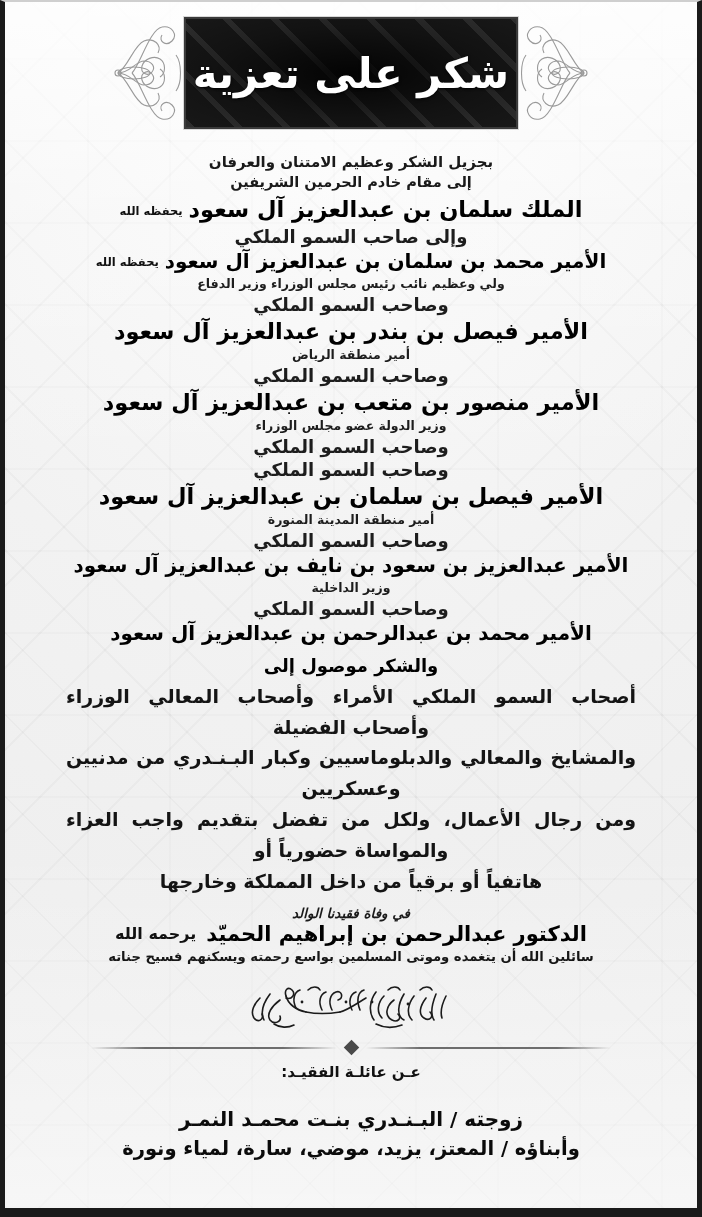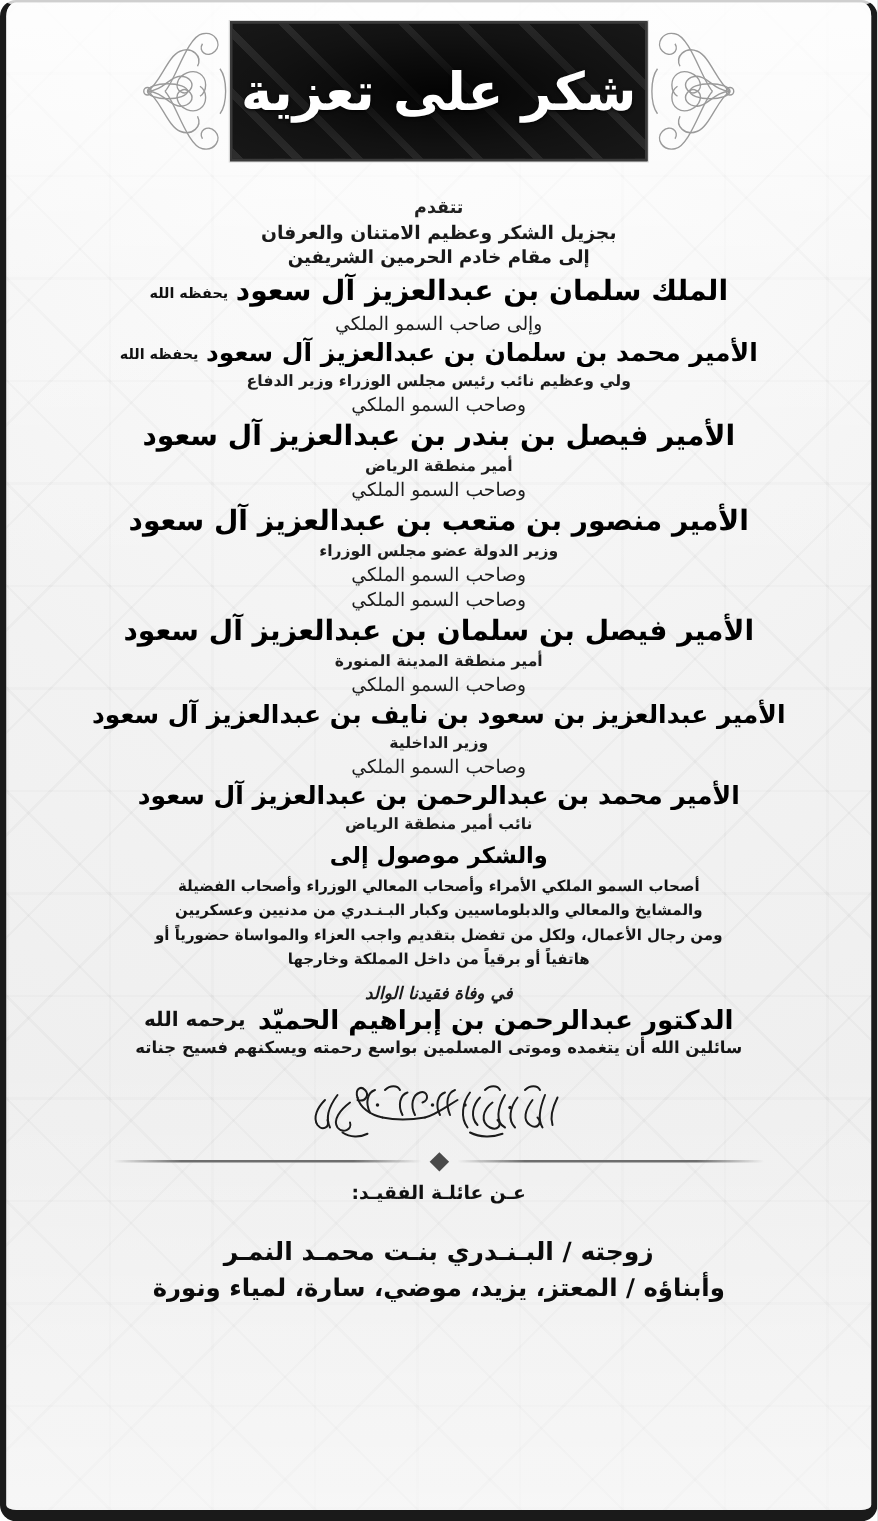--- a/index.html
+++ b/index.html
@@ -13,21 +13,20 @@
     position:relative;
     width:702px;height:1217px;
     box-sizing:border-box;
     border-left:5px solid #1a1a1a;
     border-right:5px solid #1a1a1a;
     border-bottom:9px solid #1a1a1a;
     border-top:2px solid #cfcfcf;
     background:
       radial-gradient(circle at 50% 8%, #fbfbfb 0%, #f2f2f2 45%, #ececec 100%);
     overflow:hidden;
-    border-radius:13px;
   }
   
   .watermark{
     position:absolute;inset:0;
     opacity:.55;
     background-image:
       repeating-linear-gradient(45deg, rgba(0,0,0,.045) 0 2px, rgba(0,0,0,0) 2px 58px),
       repeating-linear-gradient(-45deg, rgba(0,0,0,.045) 0 2px, rgba(0,0,0,0) 2px 58px),
       repeating-linear-gradient(0deg, rgba(0,0,0,.035) 0 2px, rgba(0,0,0,0) 2px 82px),
       repeating-linear-gradient(90deg, rgba(0,0,0,.035) 0 2px, rgba(0,0,0,0) 2px 82px);
@@ -102,27 +101,27 @@
   .honoree-name.small{font-size:20px;}
   .dua{
     font-size:11.5px;font-weight:700;color:#111;
     margin-right:6px;vertical-align:2px;
   }
   .title-line{
     font-size:12.5px;font-weight:700;color:#1d1d1d;
     margin:1px 0 3px;
   }
   .hh-line{
-    font-size:15px;font-weight:400;color:#1d1d1d;
+    font-size:18px;font-weight:700;color:#1d1d1d;
     margin:2px 0 1px;
   }
 
   .also{font-size:18px;font-weight:700;color:#000;margin:8px 0 5px;}
   .para{
-    font-size:12px;font-weight:600;color:#141414;
+    font-size:19px;font-weight:600;color:#141414;
     line-height:1.62;text-align:justify;text-align-last:center;
     margin:0 auto;max-width:570px;
   }
   .para span{display:block;}
   .para span:last-child{text-align:center;}
 
   .death-lead{font-size:13.5px;font-weight:700;color:#1a1a1a;margin:9px 0 1px;font-style:italic;}
   .deceased{
     font-size:21px;font-weight:700;color:#000;margin:1px 0 3px;white-space:nowrap;
   }
@@ -188,21 +187,20 @@
           <path d="M52 58 C44 66 34 102 22 104 C12 106 6 96 12 90 C18 84 26 90 22 96"></path>
           <ellipse cx="50" cy="58" rx="16" ry="6"></ellipse>
           <circle cx="66" cy="58" r="3"></circle>
           <path d="M8 40 C2 48 2 68 8 76"></path>
         </svg>
       </div>
     </div>
 
     <div class="body-wrap">
 
-      <div class="lead">تتقدم</div>
       <div class="thanks">بجزيل الشكر وعظيم الامتنان والعرفان</div>
       <div class="to">إلى مقام خادم الحرمين الشريفين</div>
 
       <div class="honoree">
         <div class="honoree-name"><span>الملك سلمان بن عبدالعزيز آل سعود</span><span class="dua">يحفظه الله</span></div>
       </div>
       <div class="hh-line">وإلى صاحب السمو الملكي</div>
 
       <div class="honoree">
         <div class="honoree-name small"><span>الأمير محمد بن سلمان بن عبدالعزيز آل سعود</span><span class="dua">يحفظه الله</span></div>
@@ -231,21 +229,20 @@
       <div class="hh-line">وصاحب السمو الملكي</div>
 
       <div class="honoree">
         <div class="honoree-name small">الأمير عبدالعزيز بن سعود بن نايف بن عبدالعزيز آل سعود</div>
         <div class="title-line">وزير الداخلية</div>
       </div>
       <div class="hh-line">وصاحب السمو الملكي</div>
 
       <div class="honoree">
         <div class="honoree-name small">الأمير محمد بن عبدالرحمن بن عبدالعزيز آل سعود</div>
-        <div class="title-line">نائب أمير منطقة الرياض</div>
       </div>
 
       <div class="also">والشكر موصول إلى</div>
       <div class="para">
         <span>أصحاب السمو الملكي الأمراء وأصحاب المعالي الوزراء وأصحاب الفضيلة</span>
         <span>والمشايخ والمعالي والدبلوماسيين وكبار البـنـدري من مدنيين وعسكريين</span>
         <span>ومن رجال الأعمال، ولكل من تفضل بتقديم واجب العزاء والمواساة حضورياً أو</span>
         <span>هاتفياً أو برقياً من داخل المملكة وخارجها</span>
       </div>
 

